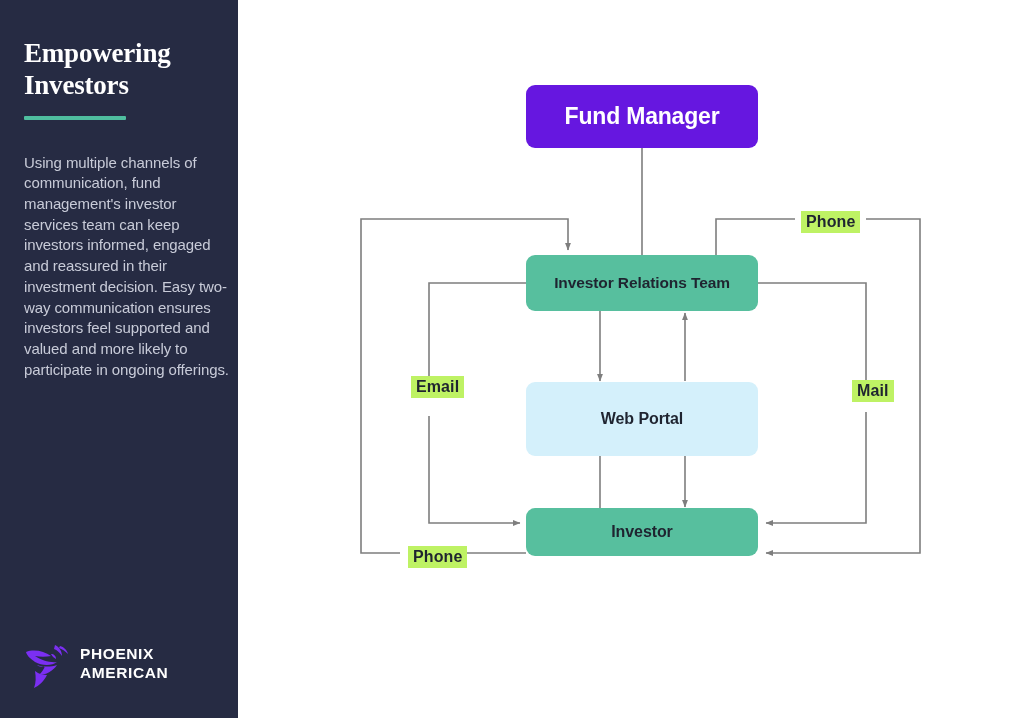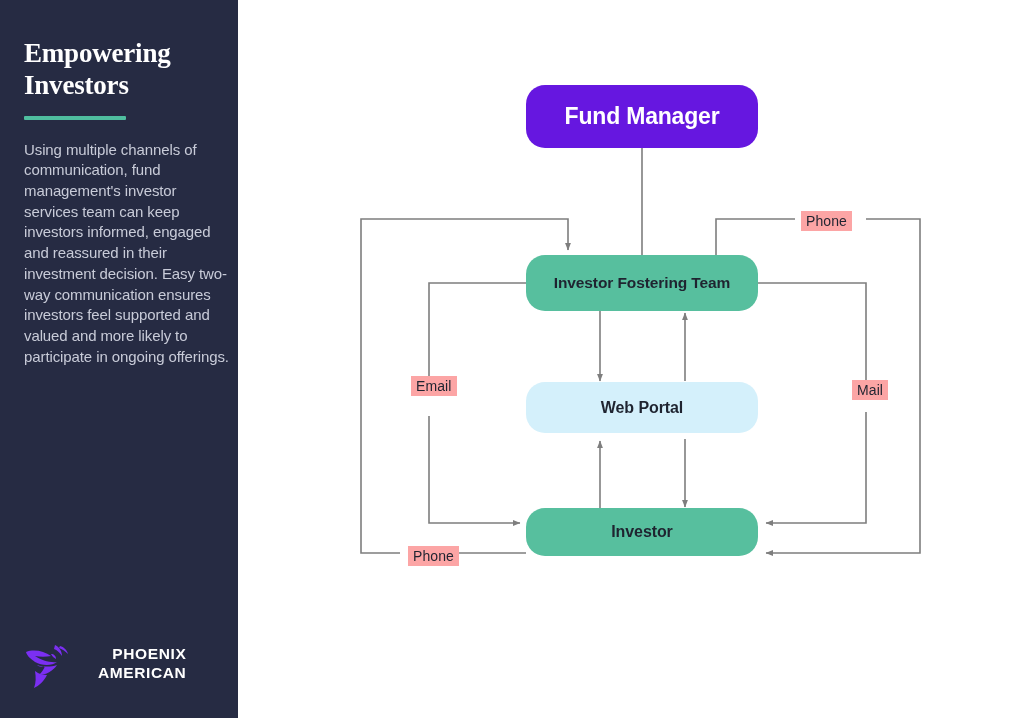--- a/index.html
+++ b/index.html
@@ -34,80 +34,80 @@
     border-radius:1px;
   }
   .side-subtitle {
     font-size:17.5px;
     font-weight:700;
     line-height:1.42;
     color:#ffffff;
     letter-spacing:-0.1px;
   }
   .side-body {
-    margin-top:20px;
+    margin-top:33px;
     font-size:15px;
     line-height:1.38;
     color:#C8CBD8;
     letter-spacing:-0.1px;
   }
   .logo-wrap {
     position:absolute;
     left:24px; bottom:28px;
-    display:flex; align-items:center; gap:28px;text-align:right;
+    display:flex; align-items:center; gap:10px;
   }
   .logo-mark { width:46px; height:52px; flex:none; }
   .logo-text {
     font-size:15.5px; font-weight:700;
     color:#ffffff; line-height:1.22;
     letter-spacing:0.6px;
   }
   .svg-layer { position:absolute; left:0; top:0; width:1024px; height:718px; }
 
   .node {
     position:absolute;
-    border-radius:19px;
+    border-radius:9px;
     display:flex; align-items:center; justify-content:center;
     text-align:center;
   }
   .node-fund {
     left:526px; top:85px; width:232px; height:63px;
     background:#6617E0;
     color:#ffffff;
     font-size:23px; font-weight:700;
     letter-spacing:-0.2px;
   }
   .node-irt {
     left:526px; top:255px; width:232px; height:56px;
     background:#57BF9E;
     color:#1F2430;
     font-size:15.5px; font-weight:700;
     letter-spacing:-0.1px;
   }
   .node-portal {
-    left:526px; top:382px; width:232px; height:51px;
+    left:526px; top:382px; width:232px; height:74px;
     background:#D4F0FB;
     color:#1F2430;
     font-size:16px; font-weight:700;
     letter-spacing:-0.1px;
   }
   .node-investor {
     left:526px; top:508px; width:232px; height:48px;
     background:#57BF9E;
     color:#1F2430;
     font-size:16px; font-weight:700;
     letter-spacing:-0.1px;
   }
 
   .edge-label {
     position:absolute;
-    font-size:14px;
-    font-weight:400;
+    font-size:16px;
+    font-weight:700;
     color:#1F2430;
-    background:#fca5a5;
+    background:#bef264;
     padding:2px 5px;
     letter-spacing:0.1px;
     white-space:nowrap;
   }
   .lbl-email { left:411px; top:376px; }
   .lbl-phone-left { left:408px; top:546px; }
   .lbl-phone-top { left:801px; top:211px; }
   .lbl-mail { left:852px; top:380px; }
 </style>
 </head>
@@ -168,21 +168,21 @@
       <path d="M758,283 L866,283 L866,392"></path>
       <path d="M866,412 L866,523 L766,523" marker-end="url(#ah)"></path>
     </g>
   </svg>
 
   <div class="node node-fund">
     <span>Fund Manager</span>
   </div>
 
   <div class="node node-irt">
-    <span>Investor Fostering Team</span>
+    <span>Investor Relations Team</span>
   </div>
 
   <div class="node node-portal">
     <span>Web Portal</span>
   </div>
 
   <div class="node node-investor">
     <span>Investor</span>
   </div>
 

